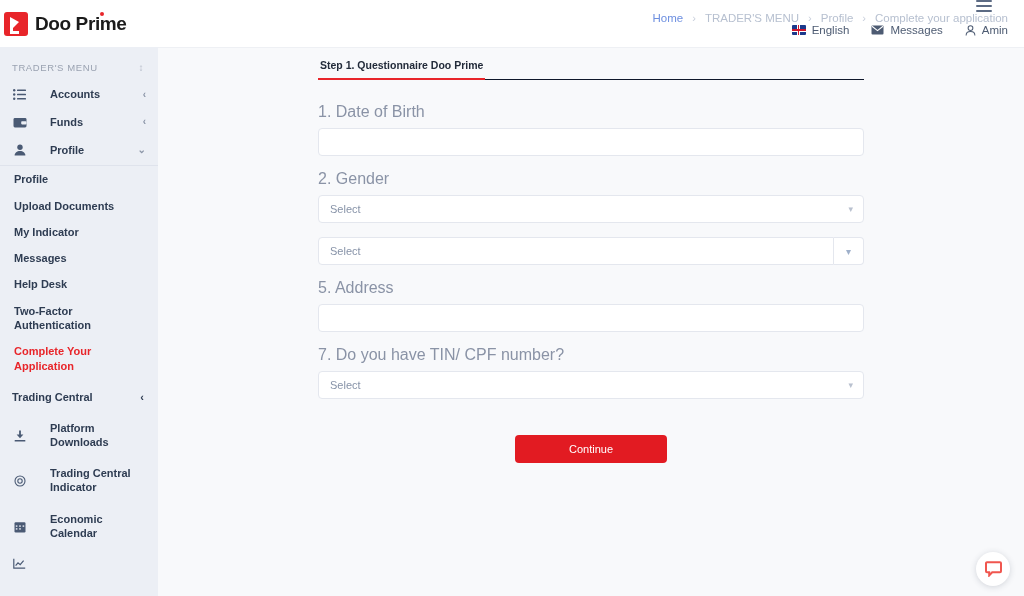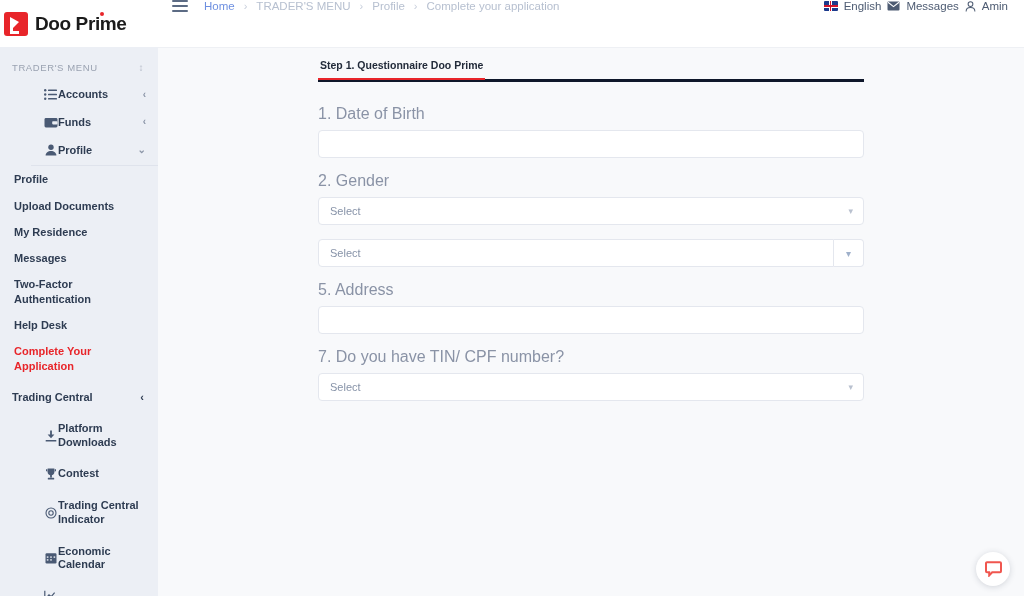--- a/index.html
+++ b/index.html
@@ -51,24 +51,24 @@
 
   .menu-title {
     display: flex; align-items: center; justify-content: space-between;
     padding: 14px 14px 8px 12px;
     font-size: 9.5px; letter-spacing: 0.6px;
     color: #9aa2b1; font-weight: normal;
   }
   .sort-icon { color: #b3bac7; font-size: 10px; line-height: 1; }
 
   .nav-item {
-    display: flex; align-items: center; gap: 0;
+    display: flex; align-items: center; gap: 23px;
     padding: 7px 12px 7px 12px;
     font-size: 11px; font-weight: bold; color: #2e3c52;
-    cursor: pointer; line-height: 1.25; margin-left: 31px;
+    cursor: pointer; line-height: 1.25;
   }
   .nav-item .ico {
     width: 15px; min-width: 15px; display: flex;
     align-items: center; justify-content: center; color: #4a5a74;
   }
   .nav-item .lbl { flex: 1; }
   .nav-item .chev { font-size: 10px; color: #8b95a7; }
   .nav-item.expanded { border-bottom: 1px solid #dfe3ec; padding-bottom: 8px; }
 
   .sub-item {
@@ -83,34 +83,34 @@
     padding: 12px 14px 10px 12px;
     font-size: 11px; font-weight: bold; color: #2e3c52; cursor: pointer;
   }
 
   .nav-item.tall { padding-top: 9px; padding-bottom: 9px; }
 
   
   .main { flex: 1; height: 596px; display: flex; flex-direction: column; background: #f8f9fb; }
   .topbar {
     height: 48px; background: #fff; border-bottom: 1px solid #eef0f4;
-    display: flex; align-items: flex-start; padding: 0 16px 0 14px;
+    display: flex; align-items: flex-end; padding: 0 16px 0 14px; flex-direction: column;
   }
   .hamburger {
     width: 16px; height: 12px; display: flex; flex-direction: column;
     justify-content: space-between; margin-right: 16px; cursor: pointer;
   }
   .hamburger span { display: block; height: 2px; background: #5c6b84; border-radius: 1px; }
 
   .crumbs { display: flex; align-items: center; gap: 9px; font-size: 11.5px; }
   .crumb-link { color: #6d8fe0; cursor: pointer; }
   .crumb { color: #b7c0d0; }
   .crumb-sep { color: #c7cedb; font-size: 11px; }
 
-  .top-right { margin-left: auto; display: flex; align-items: center; gap: 6px; }
+  .top-right { margin-left: auto; display: flex; align-items: center; gap: 22px; }
   .top-right .ti {
     display: flex; align-items: center; gap: 6px;
     font-size: 11.5px; color: #4d5b72; cursor: pointer;
   }
   .flag {
     width: 14px; height: 10px; position: relative; overflow: hidden;
     background: #1b3a8c; flex: none; border-radius: 1px;
   }
   .flag::before {
     content:""; position:absolute; left:0; top:3.5px; width:14px; height:3px; background:#fff;
@@ -124,21 +124,21 @@
   }
   .flag b {
     position:absolute; left:6.2px; top:0; width:1.6px; height:10px; background:#cf142b; z-index:2;
   }
 
   
   .content { flex: 1; overflow: hidden; position: relative; }
   .tabrow {
     margin: 0 0 0 0; padding-top: 3px;
     display: flex; align-items: flex-end;
-    border-bottom: 3px solid #0f172a;
+    border-bottom: 1px solid #0f172a;
     margin-left: 160px; margin-right: 160px;
   }
   .tab {
     font-size: 10.5px; font-weight: bold; color: #222b3a;
     padding: 8px 2px 7px 2px; border-bottom: 2px solid #e8252a;
     margin-bottom: -1px; cursor: pointer;
   }
 
   .form { width: 546px; margin: 0 auto; padding-top: 23px; }
   .field { margin-bottom: 14px; }
@@ -247,58 +247,44 @@
           <path d="M0.6 11.6c0-2.8 2.4-4.6 5.4-4.6s5.4 1.8 5.4 4.6z"></path>
         </g>
           </svg>
       </span>
       <span class="lbl">Profile</span>
       <span class="chev">⌄</span>
     </div>
 
     <div class="sub-item">Profile</div>
     <div class="sub-item">Upload Documents</div>
-    <div class="sub-item">My Residence</div>
+    <div class="sub-item">My Indicator</div>
     <div class="sub-item">Messages</div>
+    <div class="sub-item">Help Desk</div>
     <div class="sub-item">Two-Factor Authentication</div>
-    <div class="sub-item">Help Desk</div>
     <div class="sub-item active">Complete Your Application</div>
 
     <div class="sec-item">
       <span>Trading Central</span>
       <span class="chev">‹</span>
     </div>
 
     <div class="nav-item tall">
       <span class="ico">
         <svg width="12" height="12" viewBox="0 0 12 12">
             <g fill="#4a5a74">
           <rect x="5.1" y="0.5" width="1.8" height="5"></rect>
           <path d="M6 8.2 2.6 4.6h6.8z"></path>
           <rect x="0.6" y="10" width="10.8" height="1.5" rx="0.5"></rect>
         </g>
           </svg>
       </span>
       <span class="lbl">Platform Downloads</span>
     </div>
 
-    <div class="nav-item tall">
-      <span class="ico">
-        <svg width="12" height="12" viewBox="0 0 12 12">
-            <g fill="#4a5a74">
-          <path d="M2.6 0.6h6.8v3.2a3.4 3.4 0 0 1-6.8 0z"></path>
-          <rect x="5.1" y="7" width="1.8" height="2.6"></rect>
-          <rect x="2.8" y="9.8" width="6.4" height="1.6" rx="0.5"></rect>
-          <path d="M1 1.3h1.3v2.4A1.6 1.6 0 0 1 1 2.3z"></path>
-          <path d="M11 1.3H9.7v2.4A1.6 1.6 0 0 0 11 2.3z"></path>
-        </g>
-          </svg>
-      </span>
-      <span class="lbl">Contest</span>
-    </div>
 
     <div class="nav-item tall">
       <span class="ico">
         <svg width="12" height="12" viewBox="0 0 12 12">
             <g fill="none" stroke="#4a5a74" stroke-width="1.1">
           <circle cx="6" cy="6" r="5"></circle>
               <circle cx="6" cy="6" r="2.2"></circle>
         </g>
           </svg>
       </span>
@@ -418,20 +404,23 @@
 
 
         <div class="field">
           <label class="flabel">7. Do you have TIN/ CPF number?</label>
           <div class="sel">
             <span>Select</span>
             <span class="chv">▾</span>
           </div>
         </div>
 
+        <div class="submit-row">
+          <button class="btn-continue">Continue</button>
+        </div>
       </div>
 
       <div class="chat-widget">
         <span>
           <svg width="17" height="16" viewBox="0 0 17 16">
             <path d="M2 1.2h13a1 1 0 0 1 1 1v8a1 1 0 0 1-1 1H7.2l-3 3.2v-3.2H2a1 1 0 0 1-1-1v-8a1 1 0 0 1 1-1z" fill="none" stroke="#f0564f" stroke-width="2"></path>
           </svg>
         </span>
       </div>
 

